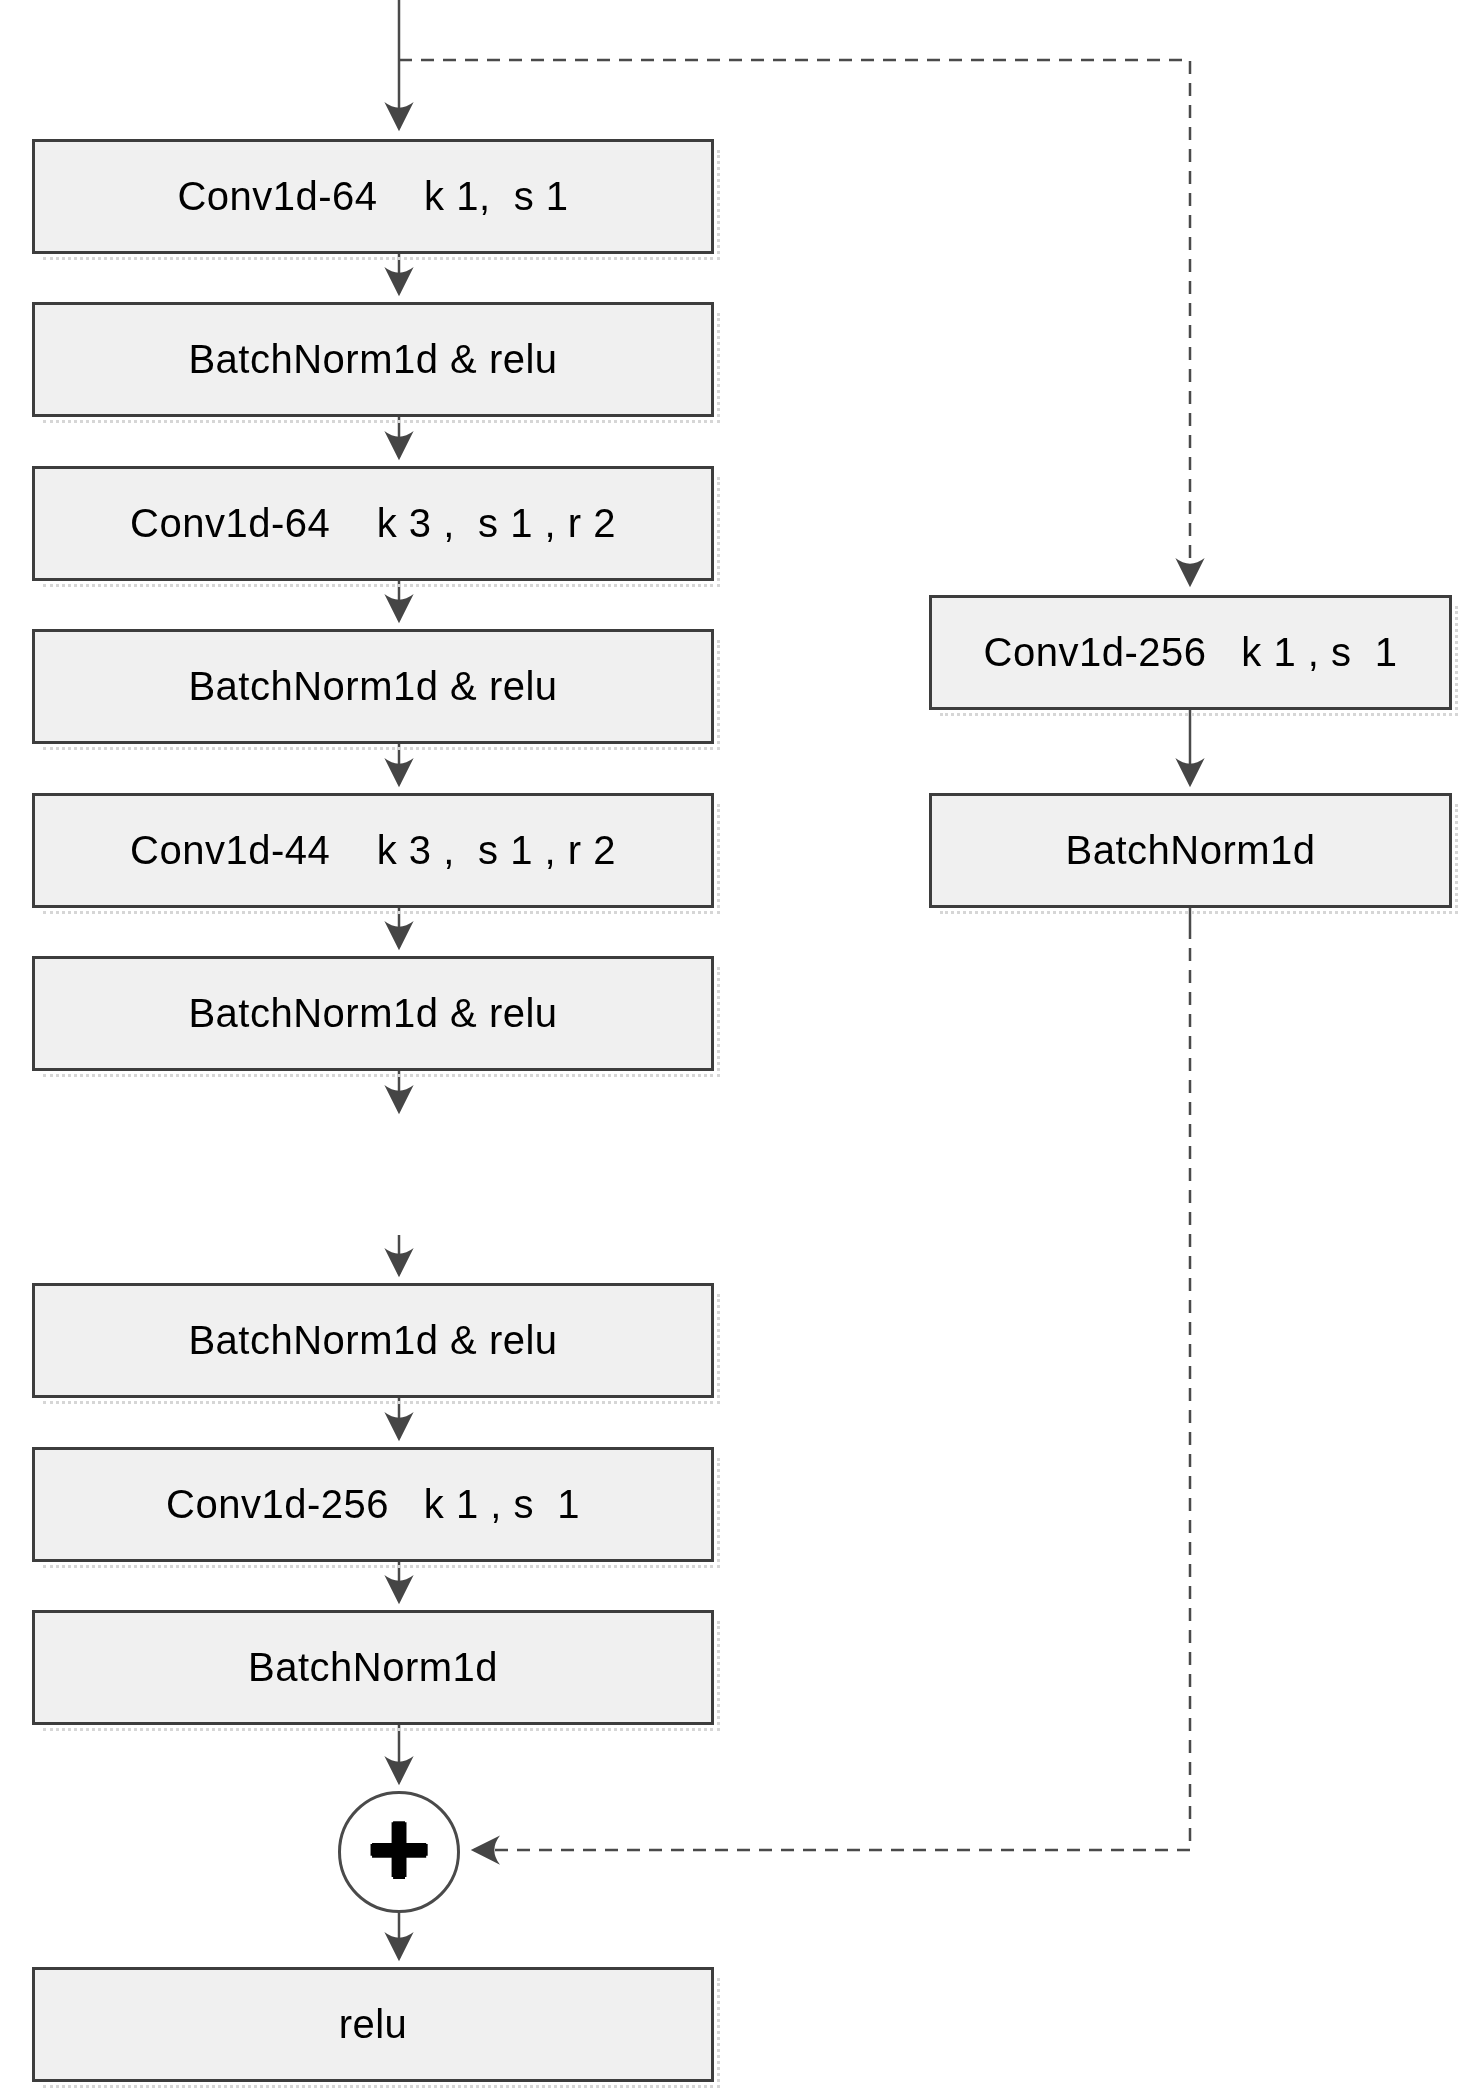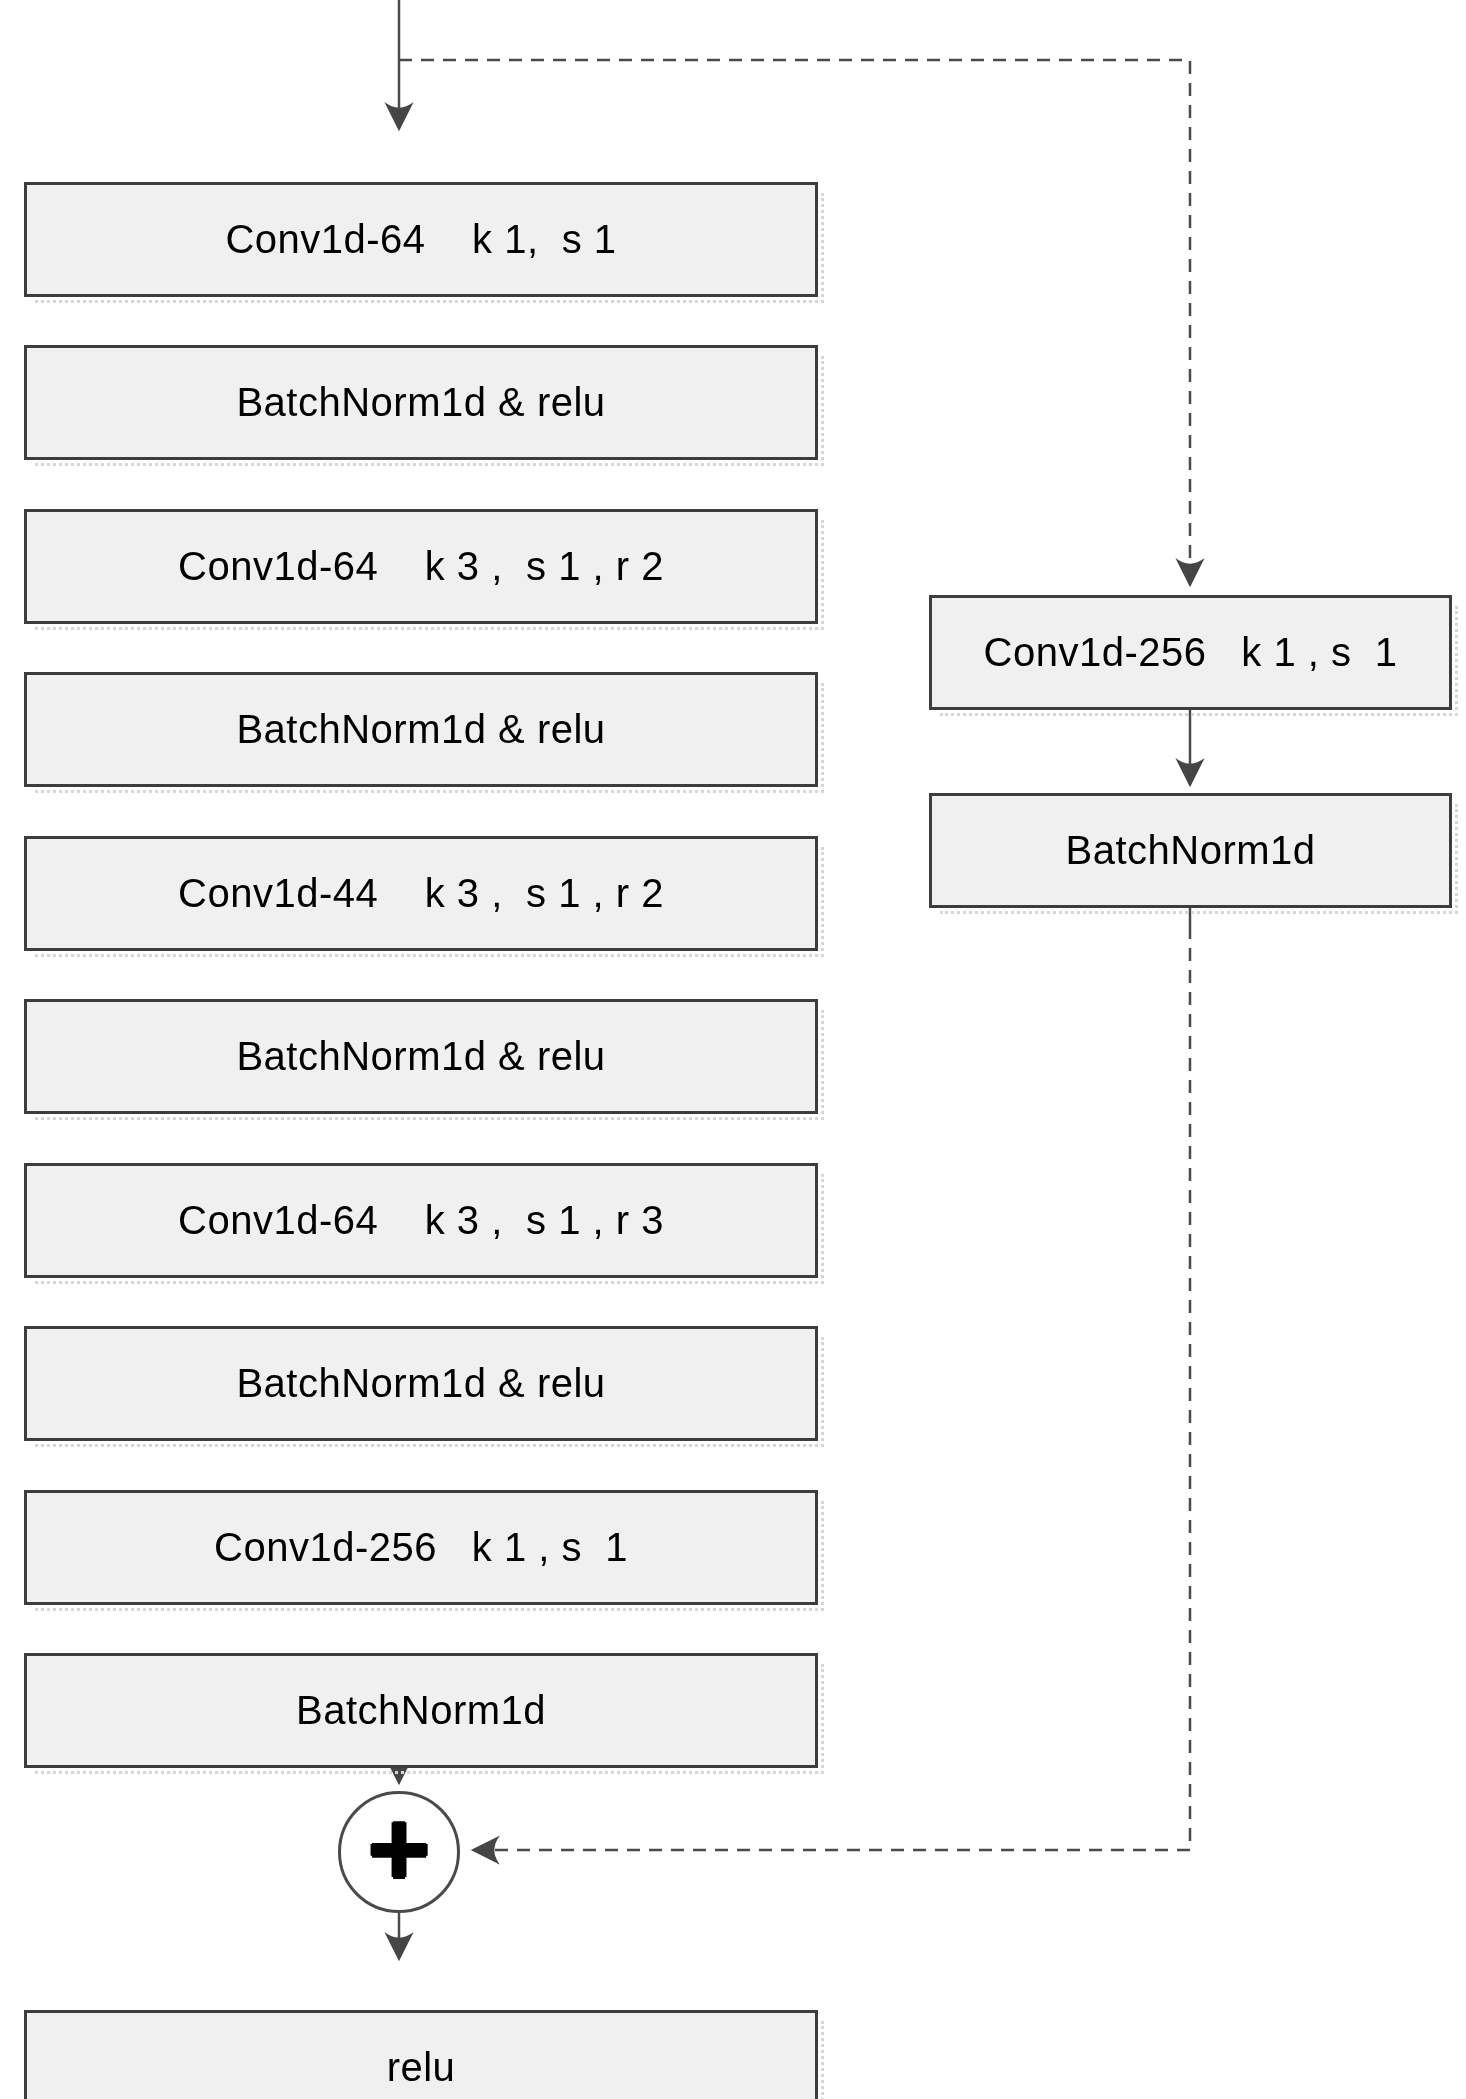--- a/index.html
+++ b/index.html
@@ -28,21 +28,21 @@
   }
   
   .fcbox::after {
     content: "";
     position: absolute;
     left: 8px; top: 8px; right: -9px; bottom: -9px;
     border-right: 3px dotted #d6d6d6;
     border-bottom: 3px dotted #d6d6d6;
     pointer-events: none;
   }
-  .main { left: 24px;  width: 794px; margin-top: 43px; }
+  .main { left: 32px;  width: 682px; }
   .side { left: 929px; width: 523px; }
   .lbl {
     font-size: 40px;
     color: #000000;
     white-space: pre;
     letter-spacing: 0.5px;
   }
   .sum {
     position: absolute;
     left: 338px; top: 1791px;
@@ -119,23 +119,20 @@
   </div>
   <div class="fcbox main" style="top:629px">
     <span class="lbl">BatchNorm1d &amp; relu</span>
   </div>
   <div class="fcbox main" style="top:793px">
     <span class="lbl">Conv1d-44    k 3 ,  s 1 , r 2</span>
   </div>
   <div class="fcbox main" style="top:956px">
     <span class="lbl">BatchNorm1d &amp; relu</span>
   </div>
-  <div class="fcbox main" style="top:1120px">
-    <span class="lbl">Conv1d-64    k 3 ,  s 1 , r 3</span>
-  </div>
   <div class="fcbox main" style="top:1283px">
     <span class="lbl">BatchNorm1d &amp; relu</span>
   </div>
   <div class="fcbox main" style="top:1447px">
     <span class="lbl">Conv1d-256   k 1 , s  1</span>
   </div>
   <div class="fcbox main" style="top:1610px">
     <span class="lbl">BatchNorm1d</span>
   </div>
 

